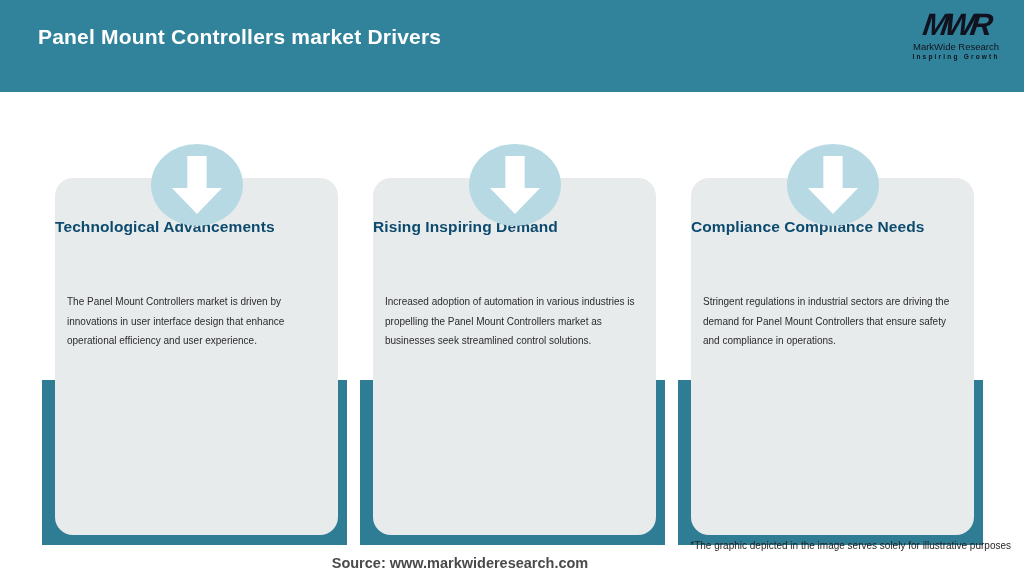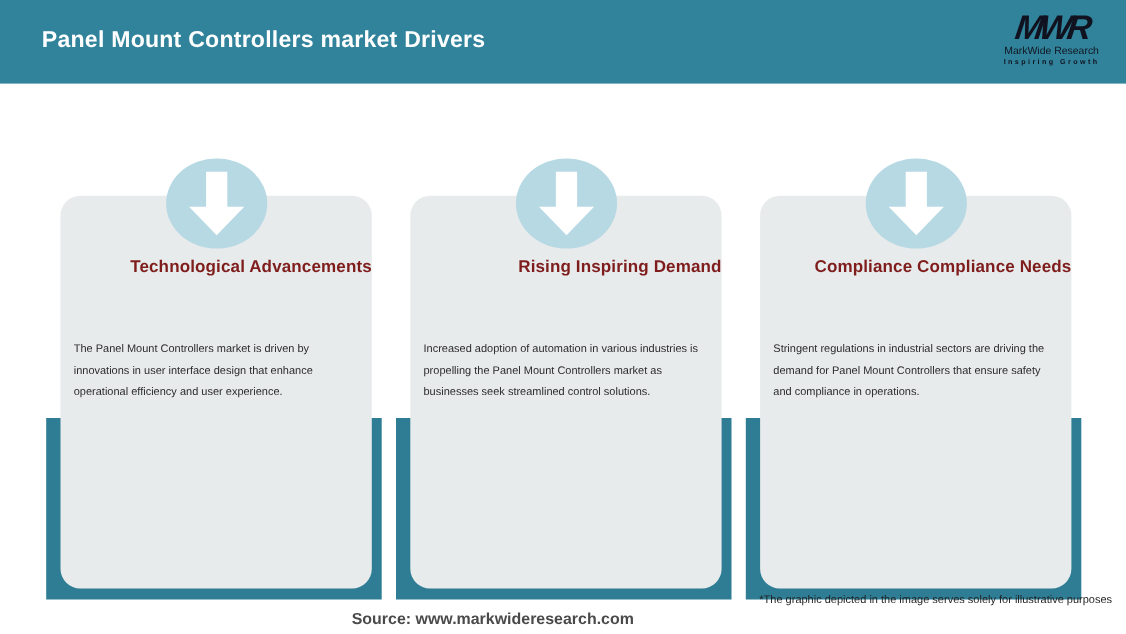--- a/index.html
+++ b/index.html
@@ -11,21 +11,21 @@
     width: 1024px;
     height: 576px;
     background: #ffffff;
     overflow: hidden;
   }
 
   
   .header {
     position: absolute;
     left: 0; top: 0;
-    width: 1024px; height: 76px;
+    width: 1024px; height: 92px;
     background: #31839B;
   }
   .page-title {
     position: absolute;
     left: 38px; top: 25px;
     color: #ffffff;
     font-size: 21px;
     font-weight: bold;
     letter-spacing: 0.2px;
   }
@@ -92,39 +92,39 @@
     height: 82px;
     border-radius: 50%;
     background: #B7D9E4;
     display: flex;
     align-items: center;
     justify-content: center;
   }
   .circle svg { display: block; margin-top: 2px; }
 
   .card-title {
-    margin-top: 56px;
-    text-align: right;
+    margin-top: 40px;
+    text-align: left;
     font-size: 15.5px;
     font-weight: bold;
-    color: #7f1d1d;
+    color: #0c4a6e;
     letter-spacing: 0.1px;
   }
   .card-body {
     margin-top: 56px;
     padding: 0 14px 0 12px;
     font-size: 10px;
     line-height: 19.5px;
     color: #2B2B2B;
   }
 
   
   .footer-source {
     position: absolute;
-    left: 0; top: 555px;
+    left: 12px; top: 555px;
     width: 896px;
     text-align: center;
     font-size: 14.5px;
     font-weight: bold;
     color: #4A4A4A;
   }
   .footer-disclaimer {
     position: absolute;
     right: 13px; top: 540px;
     font-size: 10px;

